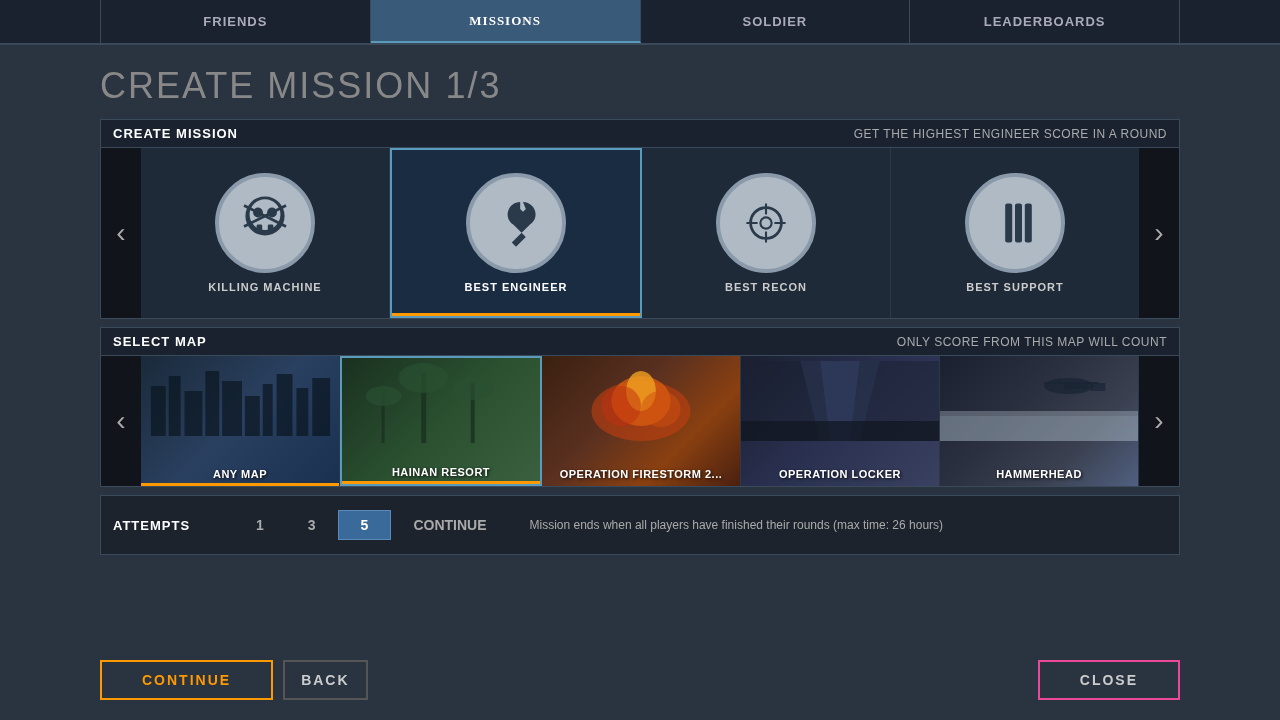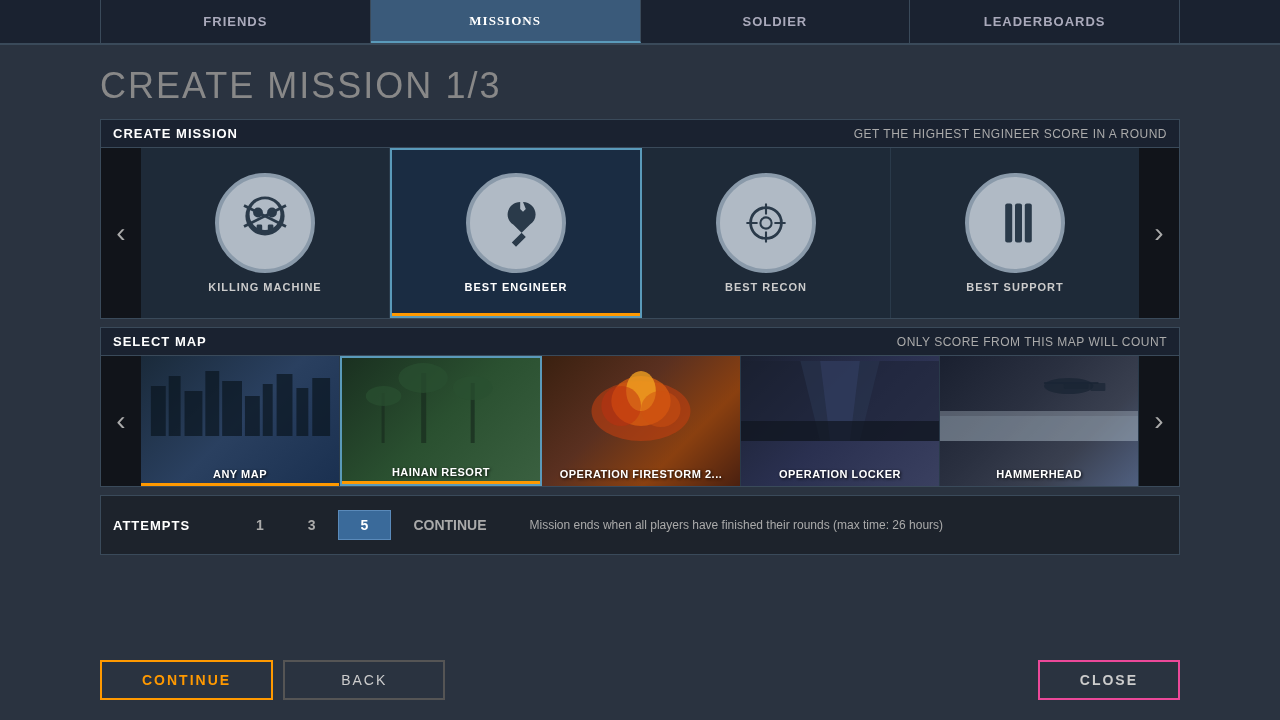--- a/index.html
+++ b/index.html
@@ -326,26 +326,26 @@
       color: #f90;
       font-size: 14px;
       font-weight: bold;
       letter-spacing: 2px;
       text-transform: uppercase;
       cursor: pointer;
       font-family: Arial, sans-serif;
     }
 
     .btn-back {
-      padding: 10px 56px;
+      padding: 10px 16px;
       background: transparent;
       border: 2px solid #555;
       color: #ccc;
       font-size: 14px;
-      font-weight: normal;
+      font-weight: bold;
       letter-spacing: 2px;
       text-transform: uppercase;
       cursor: pointer;
       font-family: Arial, sans-serif;
     }
 
     .btn-close {
       padding: 10px 40px;
       background: transparent;
       border: 2px solid #ec4899;

